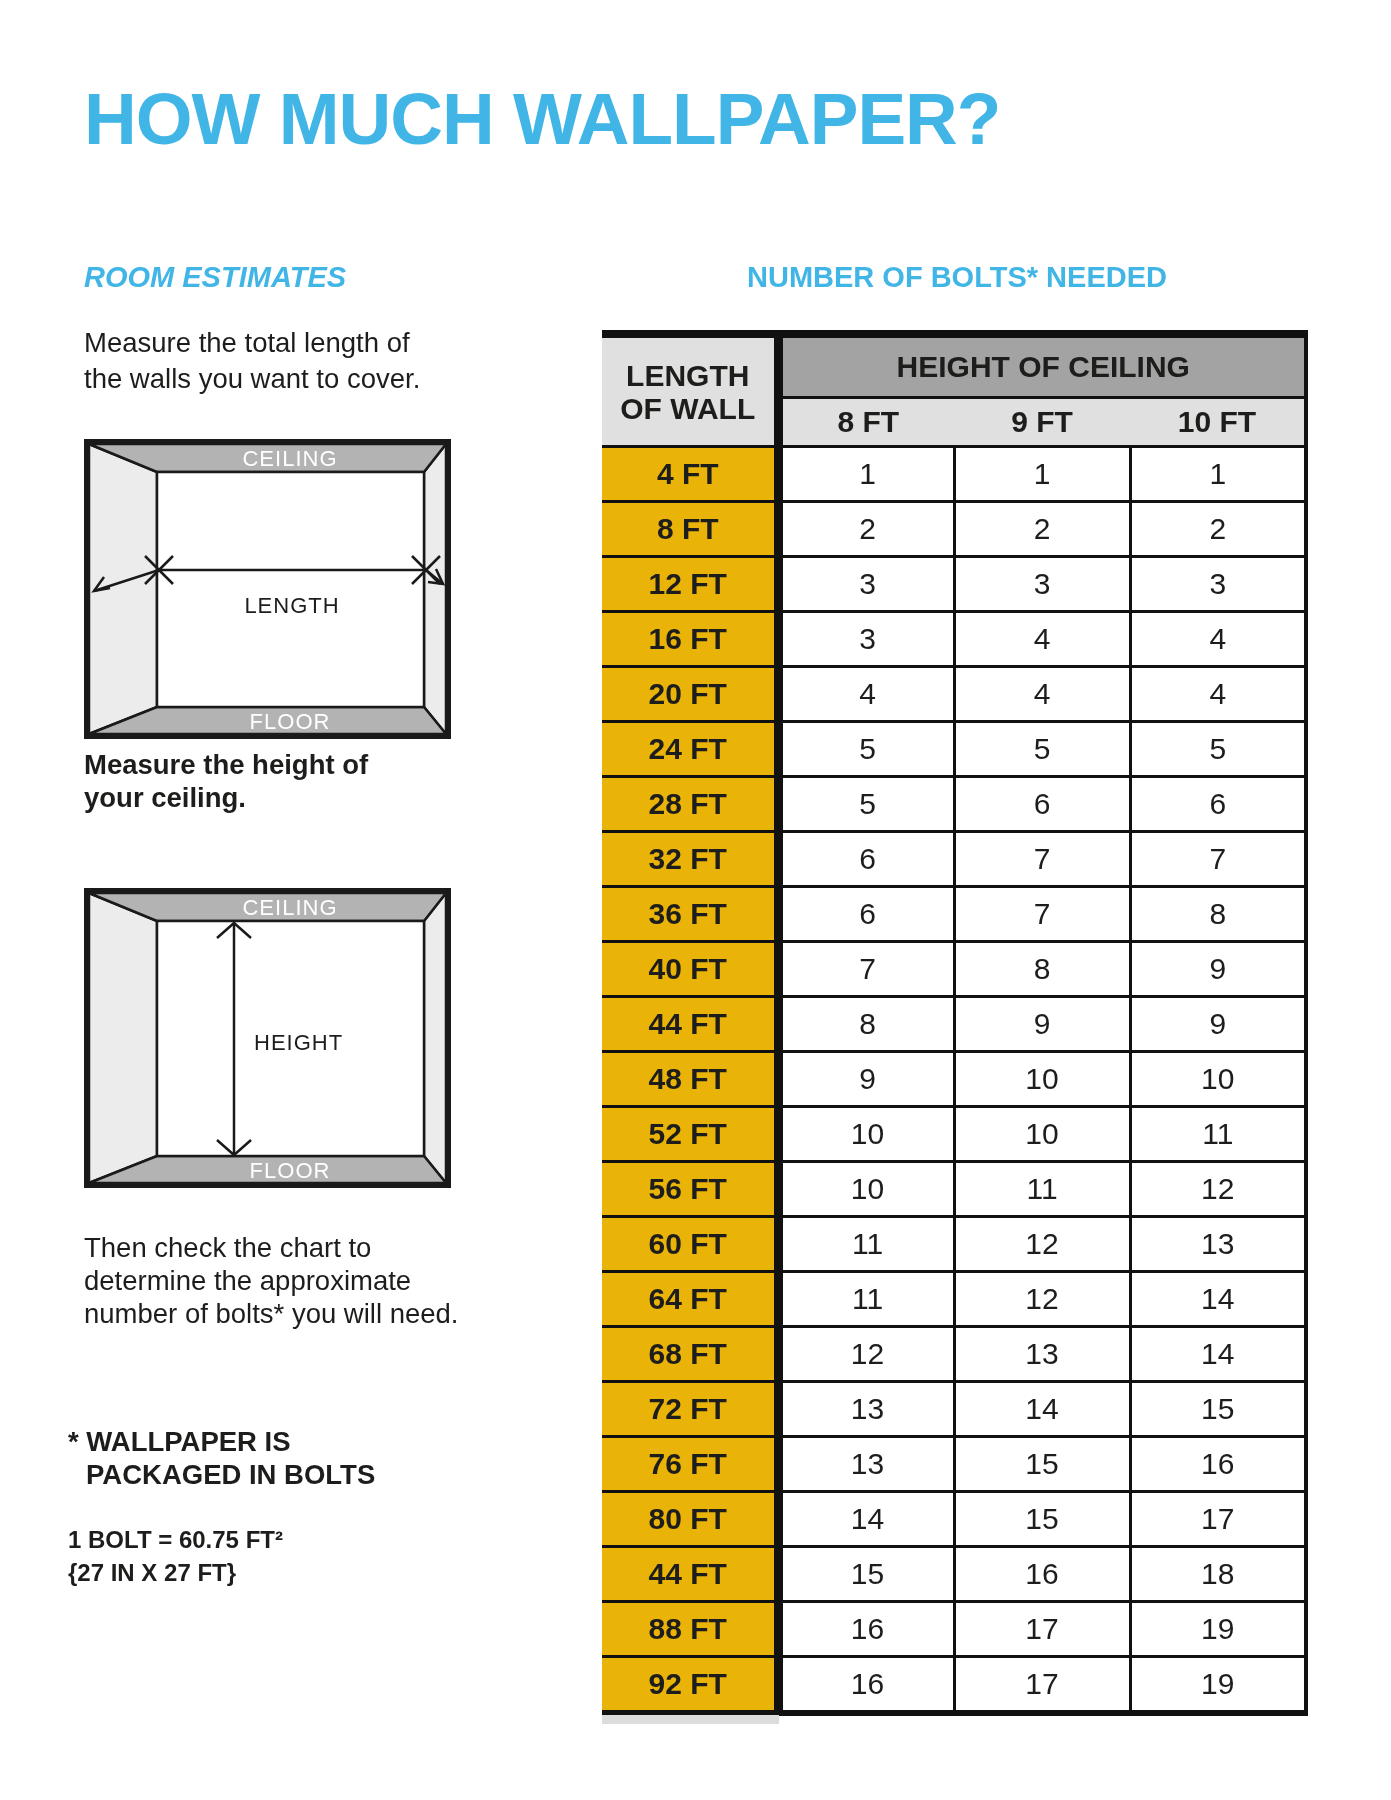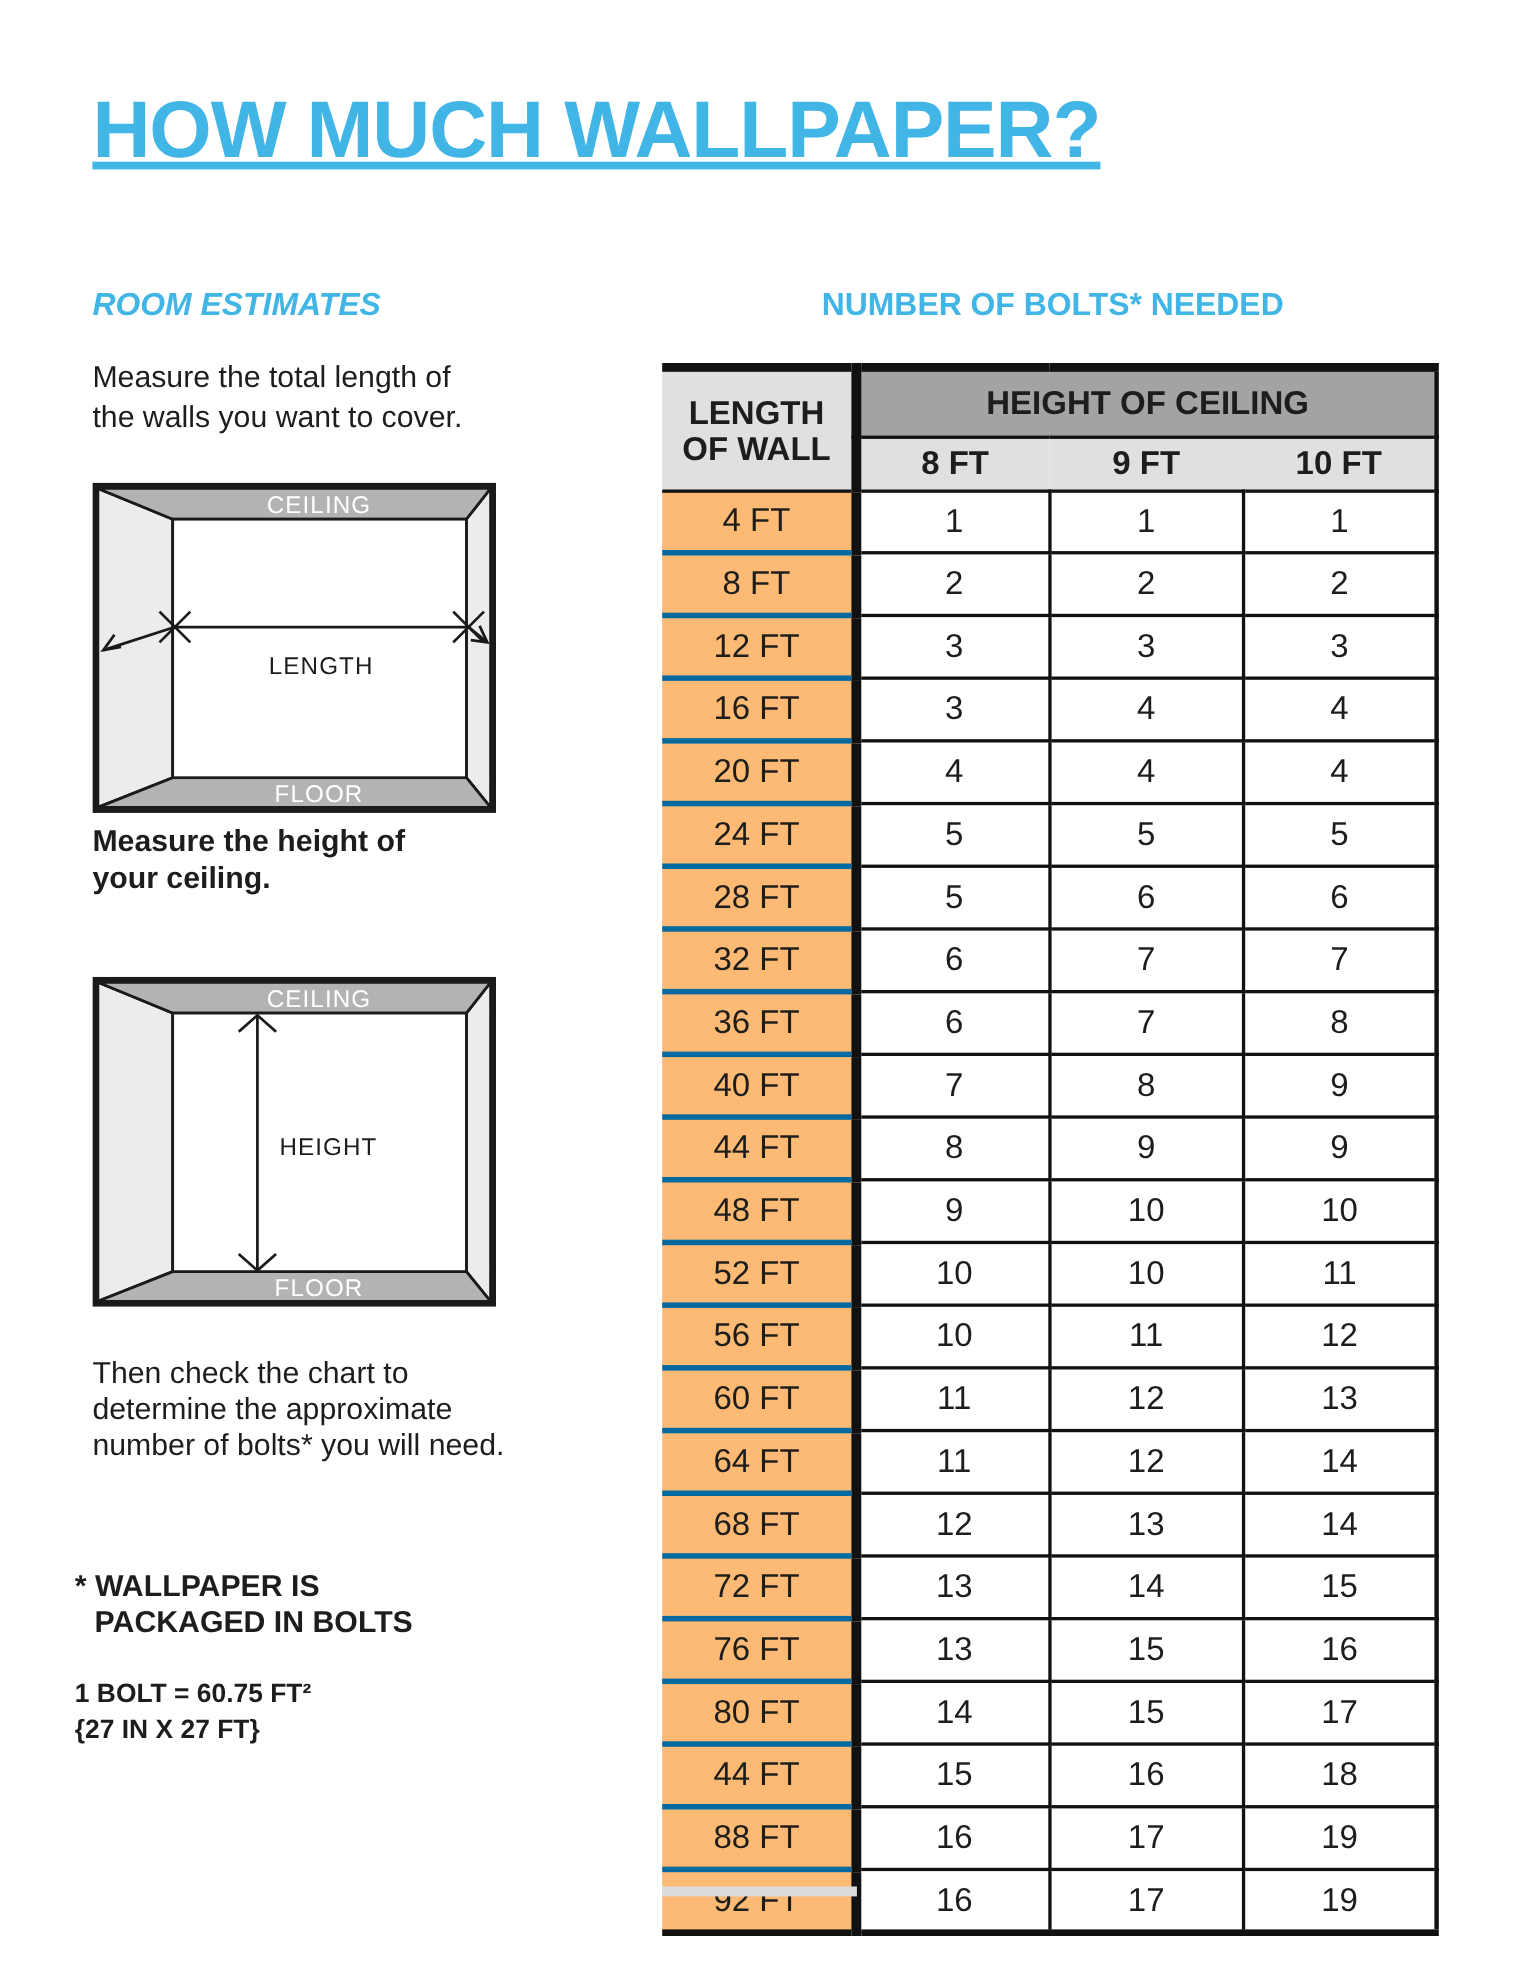--- a/index.html
+++ b/index.html
@@ -3,21 +3,21 @@
 <meta charset="utf-8">
 <style>
   html,body{margin:0;padding:0;}
   body{
     width:1391px;height:1800px;position:relative;background:#ffffff;
     font-family:"Liberation Sans", sans-serif;color:#1d1d1b;overflow:hidden;
   }
   .abs{position:absolute;}
   #title{
     left:84px;top:82px;font-size:73px;line-height:73px;font-weight:bold;
-    letter-spacing:-1px;color:#41b6e6;white-space:nowrap;text-decoration:underline;
+    letter-spacing:-1px;color:#41b6e6;white-space:nowrap;
   }
   .section-head{
     font-size:29px;line-height:29px;font-weight:bold;color:#41b6e6;white-space:nowrap;
   }
   #room-estimates-heading{left:84px;top:263px;font-style:italic;}
   #bolts-heading{left:602px;top:263px;width:710px;text-align:center;}
   .para{left:84px;font-size:27.5px;color:#1d1d1b;}
   #para1{top:325px;line-height:36px;}
   #para2{top:748px;line-height:33px;font-weight:bold;}
   #para3{top:1231px;line-height:33px;}
@@ -38,22 +38,22 @@
   #bolts-table th.corner{
     background:#e0e0e0;border-right:9px solid #111;font-weight:bold;line-height:33px;
   }
   #bolts-table th.group{
     background:#a3a3a3;border-bottom:3px solid #111;height:58px;font-weight:bold;
   }
   #bolts-table tr.subhead th{
     background:#e0e0e0;height:46px;font-weight:bold;border:none;
   }
   #bolts-table th.rowlabel{
-    background:#fdba74;font-weight:normal;border-right:9px solid #111;
-    border-top:3px solid #111;border-bottom:5px solid #0369a1;height:52px;
+    background:#eab308;font-weight:bold;border-right:9px solid #111;
+    border-top:3px solid #111;border-bottom:2px solid #0369a1;height:52px;
   }
   #bolts-table td.val{
     background:#ffffff;font-weight:normal;border:3px solid #111;height:52px;
   }
   #table-footer-tab{
     position:absolute;left:602px;width:177px;height:9px;background:#dcdcdc;
   }
 </style>
 </head>
 <body>

